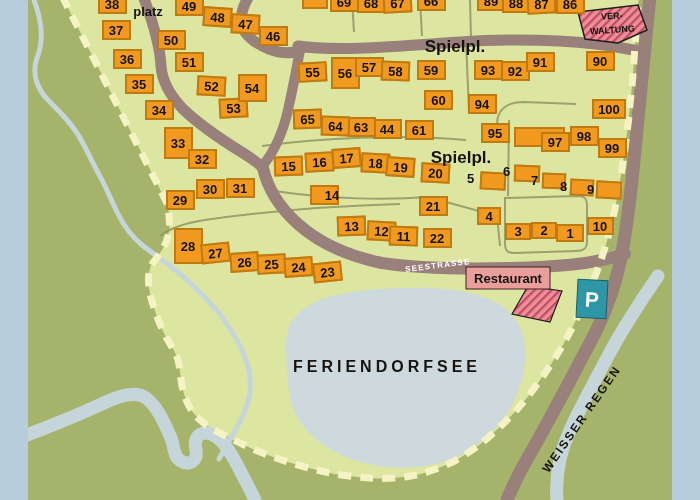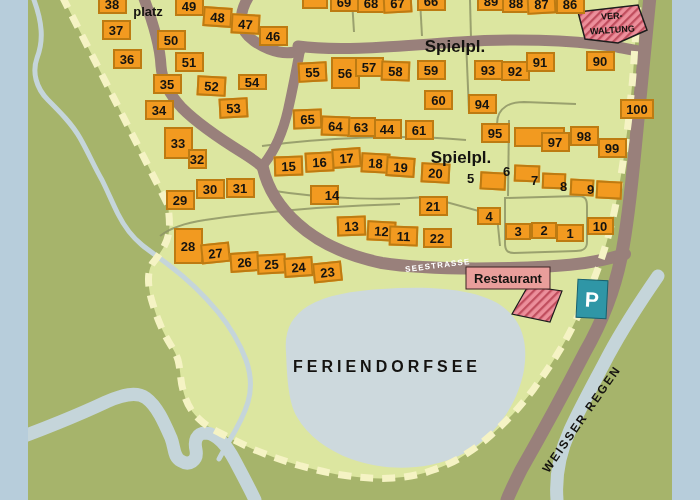--- a/index.html
+++ b/index.html
@@ -78,42 +78,42 @@
     <rect x="577" y="280" width="30" height="38" fill="#2f96a6" stroke="#17606e" stroke-width="1" transform="rotate(3 592 299)"></rect>
 
     <rect x="0" y="0" width="28" height="500" fill="#b7cddb"></rect>
     <rect x="672" y="0" width="28" height="500" fill="#b7cddb"></rect>
   </svg>
 
   <div id="plots-layer">
       <div class="plot" style="left: 97.5px; top: -6px; width: 29px; height: 20px;">38</div>
       <div class="plot" style="left: 101.5px; top: 20px; width: 29px; height: 20px;">37</div>
       <div class="plot" style="left: 112.5px; top: 49px; width: 29px; height: 20px;">36</div>
-      <div class="plot" style="left: 124.5px; top: 74px; width: 29px; height: 20px; margin-left: 28px;">35</div>
+      <div class="plot" style="left: 124.5px; top: 74px; width: 29px; height: 20px;">35</div>
       <div class="plot" style="left: 144.5px; top: 100px; width: 29px; height: 20px;">34</div>
       <div class="plot" style="left: 163.5px; top: 127px; width: 29px; height: 32px;">33</div>
-      <div class="plot" style="left: 187.5px; top: 149px; width: 19px; height: 20px;">32</div>
+      <div class="plot" style="left: 187.5px; top: 149px; width: 29px; height: 20px;">32</div>
       <div class="plot" style="left: 195.5px; top: 179px; width: 29px; height: 20px;">30</div>
       <div class="plot" style="left: 225.5px; top: 178px; width: 29px; height: 20px;">31</div>
       <div class="plot" style="left: 165.5px; top: 190px; width: 29px; height: 20px;">29</div>
       <div class="plot" style="left: 173.5px; top: 228px; width: 29px; height: 36px;">28</div>
       <div class="plot" style="left: 200.5px; top: 243px; width: 29px; height: 20px; transform: rotate(-6deg);">27</div>
       <div class="plot" style="left: 229.5px; top: 252px; width: 29px; height: 20px; transform: rotate(-4deg);">26</div>
       <div class="plot" style="left: 256.5px; top: 254px; width: 29px; height: 20px; transform: rotate(-3deg);">25</div>
       <div class="plot" style="left: 283.5px; top: 257px; width: 29px; height: 20px; transform: rotate(-4deg);">24</div>
       <div class="plot" style="left: 312.5px; top: 262px; width: 29px; height: 20px; transform: rotate(-6deg);">23</div>
       <div class="plot" style="left: 174.5px; top: -4px; width: 29px; height: 20px;">49</div>
       <div class="plot" style="left: 202.5px; top: 7px; width: 29px; height: 20px; transform: rotate(4deg);">48</div>
       <div class="plot" style="left: 230.5px; top: 14px; width: 29px; height: 20px; transform: rotate(3deg);">47</div>
       <div class="plot" style="left: 258.5px; top: 26px; width: 29px; height: 20px;">46</div>
       <div class="plot" style="left: 156.5px; top: 30px; width: 29px; height: 20px;">50</div>
       <div class="plot" style="left: 174.5px; top: 52px; width: 29px; height: 20px;">51</div>
       <div class="plot" style="left: 196.5px; top: 76px; width: 29px; height: 20px; transform: rotate(3deg);">52</div>
       <div class="plot" style="left: 218.5px; top: 98px; width: 29px; height: 20px; transform: rotate(-3deg);">53</div>
-      <div class="plot" style="left: 237.5px; top: 74px; width: 29px; height: 16px;">54</div>
+      <div class="plot" style="left: 237.5px; top: 74px; width: 29px; height: 28px;">54</div>
       <div class="plot" style="left: 297.5px; top: 62px; width: 29px; height: 20px; transform: rotate(-3deg);">55</div>
       <div class="plot" style="left: 330.5px; top: 57px; width: 29px; height: 32px;">56</div>
       <div class="plot" style="left: 354.5px; top: 57px; width: 29px; height: 20px;">57</div>
       <div class="plot" style="left: 380.5px; top: 61px; width: 29px; height: 20px; transform: rotate(2deg);">58</div>
       <div class="plot" style="left: 416.5px; top: 60px; width: 29px; height: 20px;">59</div>
       <div class="plot" style="left: 424px; top: 90px; width: 29px; height: 20px;">60</div>
       <div class="plot" style="left: 404.5px; top: 120px; width: 29px; height: 20px;">61</div>
       <div class="plot" style="left: 372.5px; top: 119px; width: 29px; height: 20px;">44</div>
       <div class="plot" style="left: 346.5px; top: 117px; width: 29px; height: 20px;">63</div>
       <div class="plot" style="left: 320.5px; top: 116px; width: 29px; height: 20px; transform: rotate(2deg);">64</div>
@@ -125,21 +125,21 @@
       <div class="plot" style="left: 416.5px; top: -9px; width: 29px; height: 20px;">66</div>
       <div class="plot" style="left: 476.5px; top: -9px; width: 29px; height: 20px;">89</div>
       <div class="plot" style="left: 501.5px; top: -7px; width: 29px; height: 20px;">88</div>
       <div class="plot" style="left: 526.5px; top: -6px; width: 29px; height: 20px; transform: rotate(-3deg);">87</div>
       <div class="plot" style="left: 555.5px; top: -6px; width: 29px; height: 20px;">86</div>
       <div class="plot" style="left: 473.5px; top: 60px; width: 29px; height: 20px;">93</div>
       <div class="plot" style="left: 500.5px; top: 61px; width: 29px; height: 20px;">92</div>
       <div class="plot" style="left: 525.5px; top: 52px; width: 29px; height: 20px;">91</div>
       <div class="plot" style="left: 553.5px; top: 51px; width: 29px; height: 20px; margin-left: 32px;">90</div>
       <div class="plot" style="left: 467.5px; top: 94px; width: 29px; height: 20px;">94</div>
-      <div class="plot" style="left: 592px; top: 99px; width: 34px; height: 20px; margin-left: 28px;">100</div>
+      <div class="plot" style="left: 592px; top: 99px; width: 34px; height: 20px;">100</div>
       <div class="plot" style="left: 480.5px; top: 123px; width: 29px; height: 20px;">95</div>
       <div class="plot" style="left: 513.5px; top: 127px; width: 29px; height: 20px; padding-left: 47px;">96</div>
       <div class="plot" style="left: 540.5px; top: 132px; width: 29px; height: 20px;">97</div>
       <div class="plot" style="left: 569.5px; top: 126px; width: 29px; height: 20px;">98</div>
       <div class="plot" style="left: 597.5px; top: 138px; width: 29px; height: 20px;">99</div>
       <div class="plot" style="left: 273.5px; top: 156px; width: 29px; height: 20px; transform: rotate(-2deg);">15</div>
       <div class="plot" style="left: 304.5px; top: 152px; width: 29px; height: 20px; transform: rotate(-3deg);">16</div>
       <div class="plot" style="left: 331.5px; top: 148px; width: 29px; height: 20px; transform: rotate(-4deg);">17</div>
       <div class="plot" style="left: 360.5px; top: 153px; width: 29px; height: 20px; transform: rotate(3deg);">18</div>
       <div class="plot" style="left: 385.5px; top: 157px; width: 29px; height: 20px; transform: rotate(4deg);">19</div>

